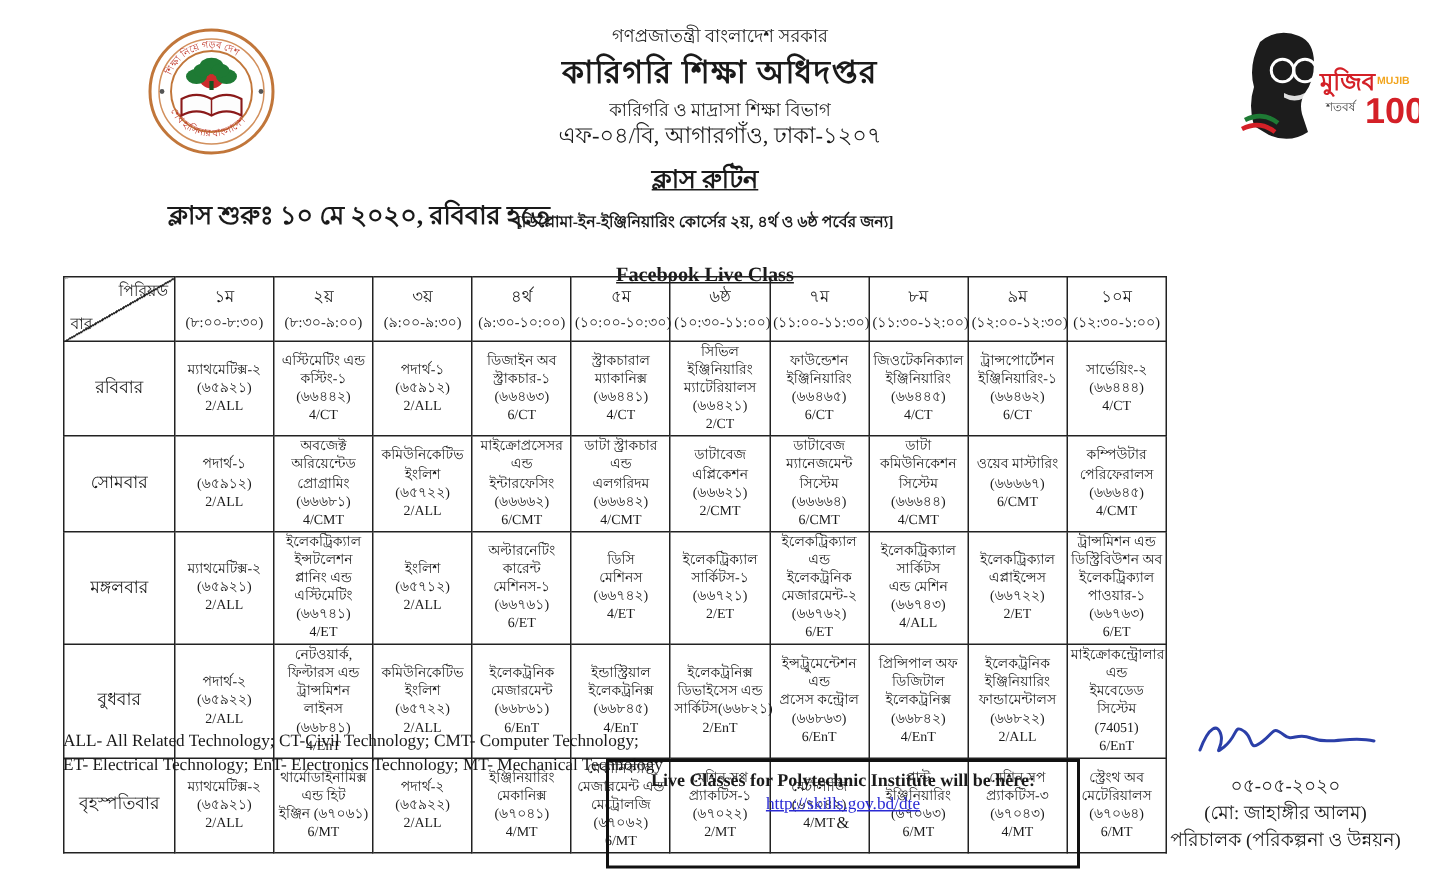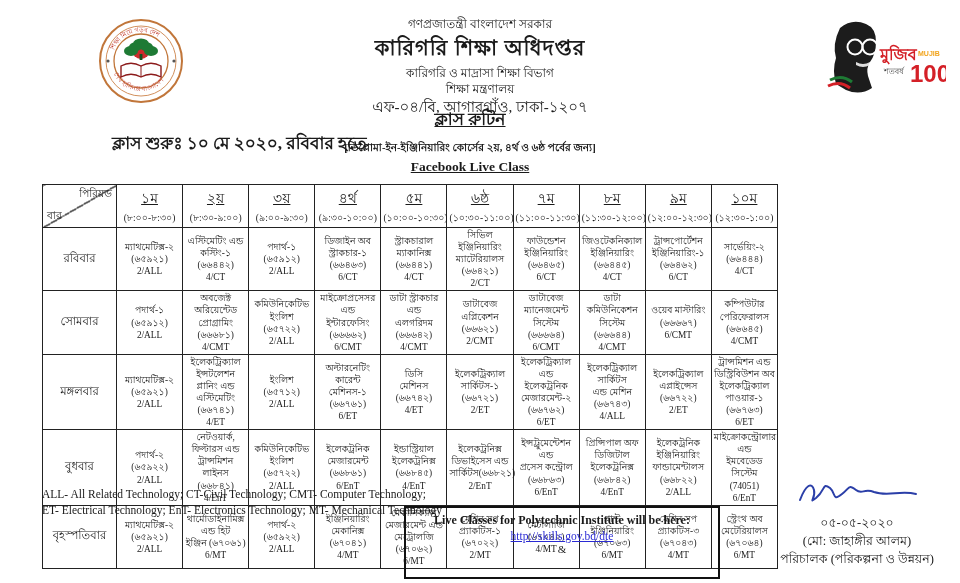--- a/index.html
+++ b/index.html
@@ -13,34 +13,34 @@
   .addr{font-size:15px;}
 
   .logo-left{position:absolute;left:98px;top:18px;width:86px;height:86px;}
   .logo-right{position:absolute;left:822px;top:14px;width:124px;height:92px;}
 
   
   .start-note{position:absolute;left:112px;top:130px;font-size:17px;font-weight:bold;}
   .routine-block{position:absolute;left:320px;top:106px;width:300px;text-align:center;}
   .routine-title{font-size:17px;font-weight:bold;text-decoration:underline;}
   .course-note{font-size:10.5px;font-weight:bold;margin-top:6px;}
-  .fb-live{font-size:13.5px;font-weight:bold;text-decoration:underline;margin-top:2px;
+  .fb-live{font-size:13.5px;font-weight:bold;text-decoration:underline;margin-top:18px;
            font-family:"Liberation Serif",serif;}
 
   
   table.routine{position:absolute;left:42px;top:184px;width:736px;border-collapse:collapse;
                 table-layout:fixed;}
   table.routine th,table.routine td{border:1px solid #222;text-align:center;vertical-align:middle;
                 padding:1px 2px;}
   .corner{position:relative;height:40px;
           background:linear-gradient(to bottom right,transparent calc(50% - 0.6px),#222 calc(50% - 0.6px),#222 calc(50% + 0.6px),transparent calc(50% + 0.6px));}
   .corner .c-top{position:absolute;top:1px;right:4px;font-size:10.5px;font-weight:normal;}
   .corner .c-bot{position:absolute;bottom:2px;left:4px;font-size:10.5px;font-weight:normal;}
   th.period{font-weight:normal;}
-  .p-label{font-size:14px;text-decoration:underline;}
+  .p-label{font-size:11px;}
   .p-time{font-size:9.5px;}
   td.day-cell{font-size:11.5px;}
   td.subj-cell{font-size:9.3px;line-height:1.3;white-space:pre-line;}
   tr.r-1 td{height:52px;} tr.r-2 td{height:50px;} tr.r-3 td{height:64px;}
   tr.r-4 td{height:62px;} tr.r-5 td{height:52px;}
 
   
   .legend{position:absolute;left:42px;top:487px;font-size:11.5px;line-height:1.35;}
   .live-box{position:absolute;left:404px;top:506px;width:304px;border:2px solid #111;
             text-align:center;padding:5px 4px 22px 4px;}
@@ -102,21 +102,20 @@
       <text x="96" y="42" font-size="7" font-weight="bold" fill="#f2a51e" font-family="'Liberation Sans',sans-serif">MUJIB</text>
       <text x="62" y="60" font-size="8" fill="#444" font-family="'Liberation Serif',serif">শতবর্ষ</text>
       <text x="88" y="68" font-size="24" font-weight="bold" fill="#d42027" font-family="'Liberation Sans',sans-serif">100</text>
     </svg>
   </div>
 
   <div class="gov-header">
     <div class="gov-line">গণপ্রজাতন্ত্রী বাংলাদেশ সরকার</div>
     <div class="dept-title">কারিগরি শিক্ষা অধিদপ্তর</div>
     <div class="gov-line">কারিগরি ও মাদ্রাসা শিক্ষা বিভাগ</div>
-    <div class="gov-line">শিক্ষা মন্ত্রণালয়</div>
     <div class="addr">এফ-০৪/বি, আগারগাঁও, ঢাকা-১২০৭</div>
   </div>
 
   <div class="start-note">ক্লাস শুরুঃ ১০ মে ২০২০, রবিবার হতে</div>
   <div class="routine-block">
     <div class="routine-title">ক্লাস রুটিন</div>
     <div class="course-note">[ডিপ্লোমা-ইন-ইঞ্জিনিয়ারিং কোর্সের ২য়, ৪র্থ ও ৬ষ্ঠ পর্বের জন্য]</div>
     <div class="fb-live">Facebook Live Class</div>
   </div>
 

